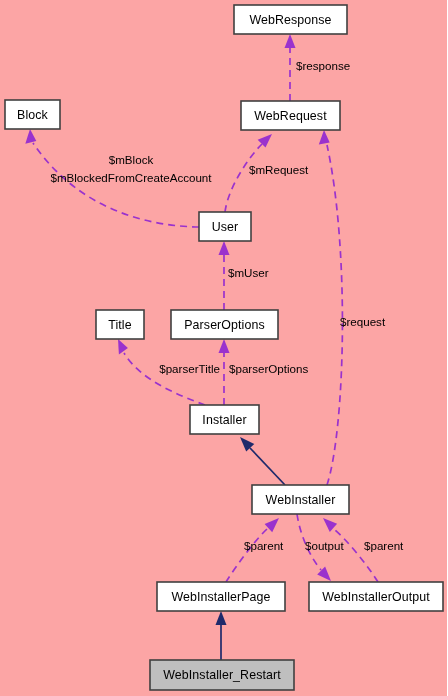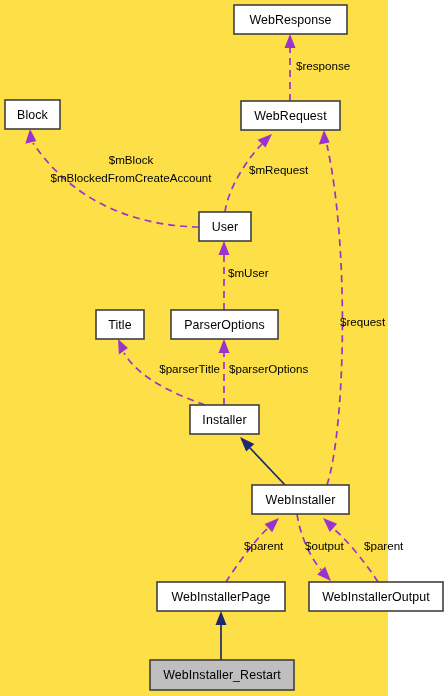--- a/index.html
+++ b/index.html
@@ -8,23 +8,23 @@
     background: #ffffff;
   }
   body {
     width: 448px;
     height: 696px;
     overflow: hidden;
     font-family: "Liberation Sans", sans-serif;
   }
   #diagram-root {
     position: relative;
-    width: 388px;
+    width: 447px;
     height: 696px;
-    background: #fde047;
+    background: #fca5a5;
   }
   svg#uml-canvas {
     display: block;
     width: 448px;
     height: 696px;
   }
   .cls-box rect {
     stroke: #404040;
     stroke-width: 1.6;
   }

